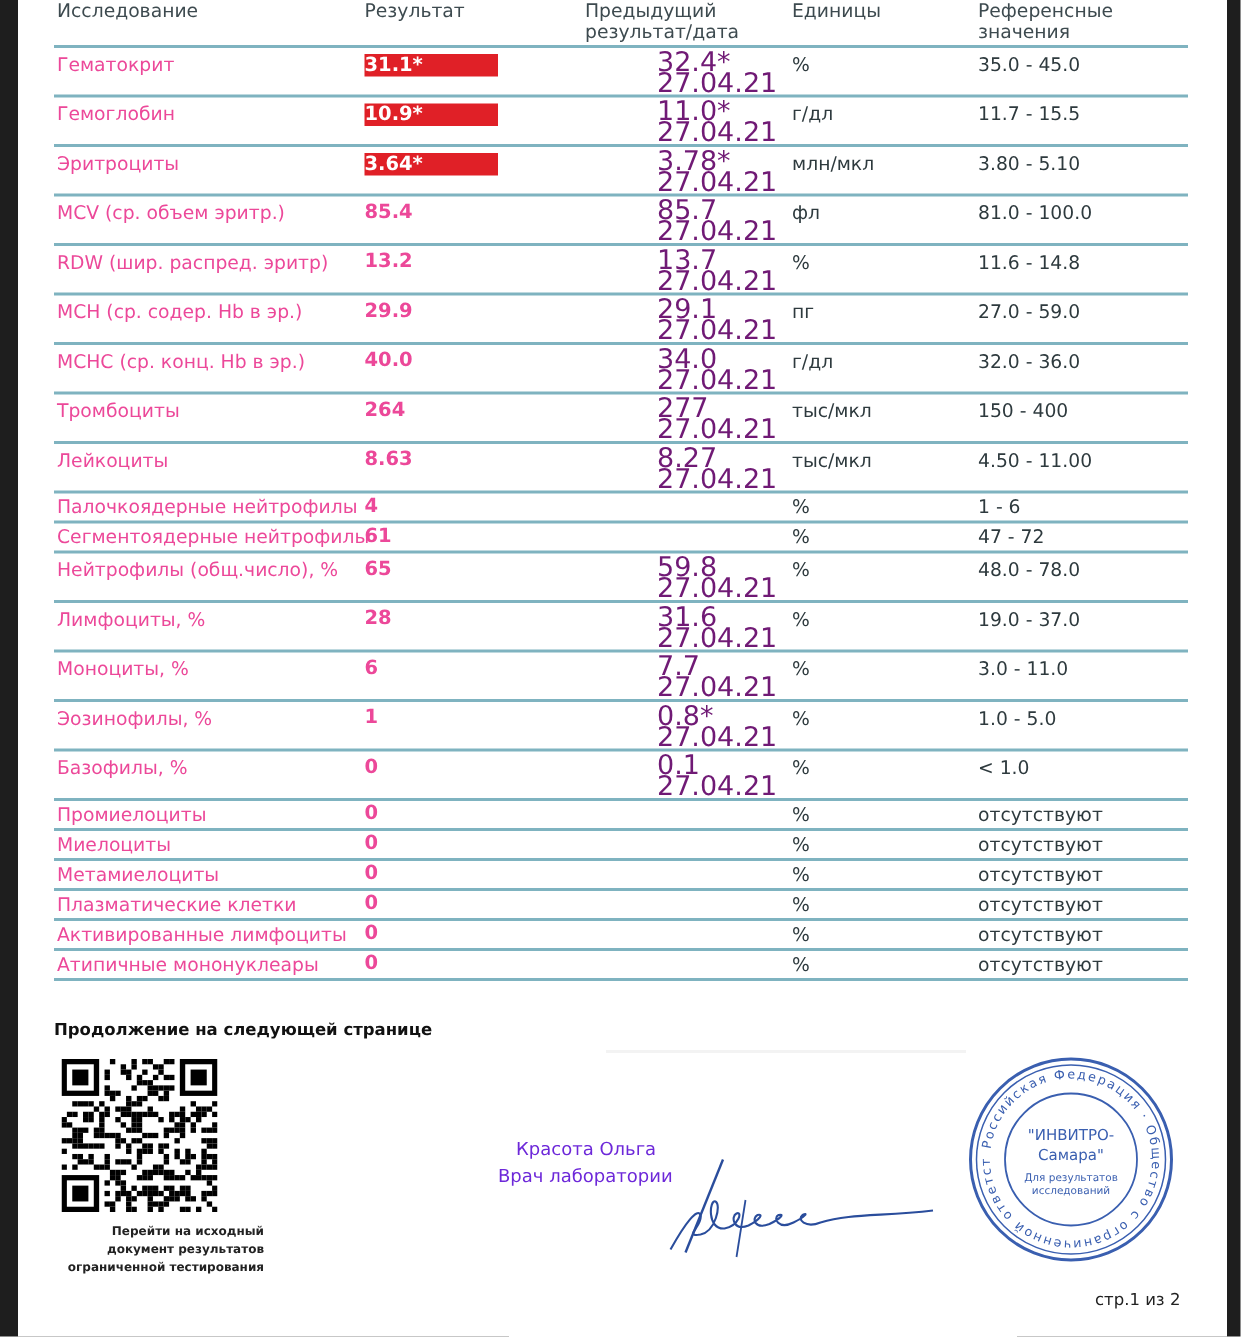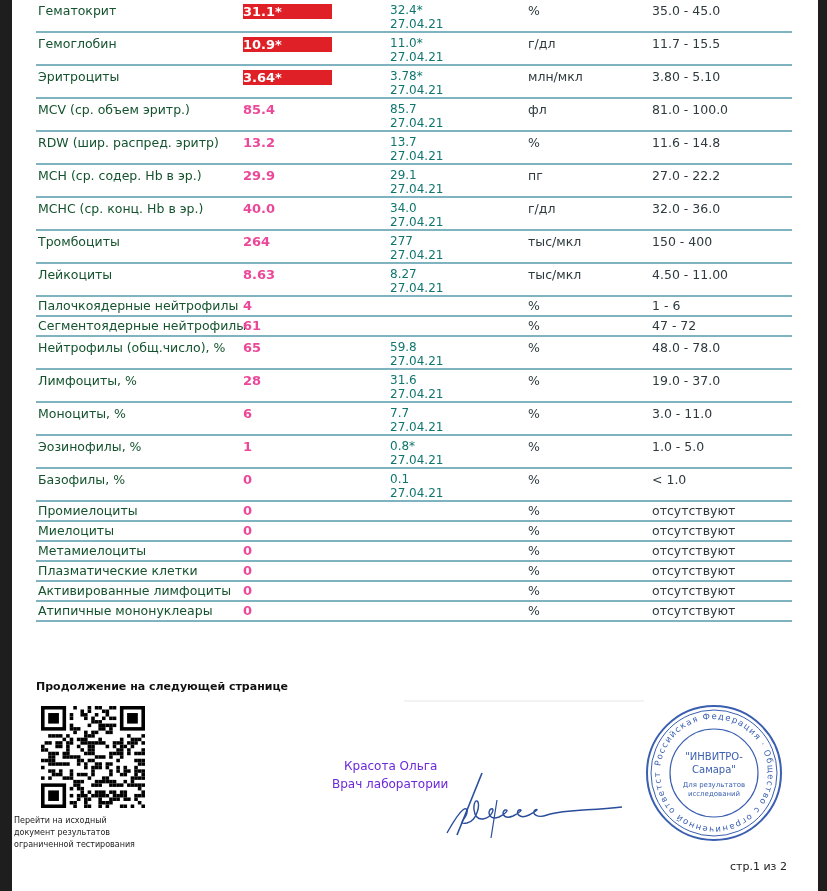--- a/index.html
+++ b/index.html
@@ -7,42 +7,55 @@
          font-family:"DejaVu Sans", sans-serif; }
   .page { position:absolute; left:12px; top:0; width:806px; height:891px; background:#ffffff; }
   .tbl { position:absolute; left:24px; top:0; width:756px; }
   .row { position:relative; border-bottom:2px solid #7fb3c0; }
   .hdr { height:30px; color:#3d4a4f; font-size:12.5px; line-height:14px; }
   .hdr .c { top:0; }
   .c { position:absolute; top:3px; }
   .c1 { left:2px; } .c2 { left:207px; } .c3 { left:354px; } .c4 { left:492px; } .c5 { left:616px; }
   .tall { height:31px; }
   .short { height:18px; }
-  .name { color:#14532d; font-size:12.5px; line-height:16px; white-space:nowrap; }
+  .name { color:#ec4899; font-size:12.5px; line-height:16px; white-space:nowrap; }
   .res { color:#ec4899; font-size:13px; font-weight:bold; line-height:16px; }
   .res.flag { background:#e02027; color:#ffffff; width:89px; height:15px; padding-left:0; top:4px; line-height:15px; }
-  .prev { color:#0f766e; font-size:12px; line-height:14px; }
+  .prev { color:#701a75; font-size:18px; line-height:14px;margin-left:48px; }
   .unit, .ref { color:#2e3a3e; font-size:12.5px; line-height:16px; }
   .short .c { top:1px; }
   .cont { position:absolute; left:24px; top:680px; font-size:11px; font-weight:bold; color:#111; }
   .qr { position:absolute; left:29px; top:706px; width:104px; height:102px; }
-  .qr-cap { position:absolute; left:2px; top:815px; width:134px; text-align:left; font-size:8px; line-height:12px; color:#222; }
+  .qr-cap { position:absolute; left:30px; top:815px; width:134px; text-align:right; font-size:8px; line-height:12px; color:#222;font-weight:bold; }
   .doc-role, .doc-name { position:absolute; left:320px; font-size:12px; color:#6d28d9; }
   .doc-role { top:777px; } .doc-name { top:759px;margin-left:12px; }
   .sig { position:absolute; left:425px; top:765px; width:190px; height:75px; }
   .stamp { position:absolute; left:632px; top:703px; width:140px; height:140px; }
   .pagenum { position:absolute; left:718px; top:860px; font-size:11px; color:#222; }
   .faint { position:absolute; left:392px; top:700px; width:240px; height:2px; background:#f3f3f3; }
 </style>
 </head>
 <body>
 
 <div class="page">
 
   <div class="tbl">
+    <div class="row hdr">
+      <span class="c c1">Исследование</span>
+      <span class="c c2">Результат</span>
+      <span class="c c3">
+        <span>Предыдущий</span><br>
+        <span>результат/дата</span>
+      </span>
+      <span class="c c4">Единицы</span>
+      <span class="c c5">
+        <span>Референсные</span><br>
+        <span>значения</span>
+      </span>
+    </div>
     <div id="rows">
         <div class="row tall">
           <span class="c c1 name">Гематокрит</span>
           <span class="c c2 res flag">31.1*</span>
           <span class="c c3 prev"><span>32.4*</span><br><span>27.04.21</span></span>
           <span class="c c4 unit">%</span>
           <span class="c c5 ref">35.0 - 45.0</span>
         </div>
         <div class="row tall">
           <span class="c c1 name">Гемоглобин</span>
@@ -70,21 +83,21 @@
           <span class="c c2 res">13.2</span>
           <span class="c c3 prev"><span>13.7</span><br><span>27.04.21</span></span>
           <span class="c c4 unit">%</span>
           <span class="c c5 ref">11.6 - 14.8</span>
         </div>
         <div class="row tall">
           <span class="c c1 name">MCH (ср. содер. Hb в эр.)</span>
           <span class="c c2 res">29.9</span>
           <span class="c c3 prev"><span>29.1</span><br><span>27.04.21</span></span>
           <span class="c c4 unit">пг</span>
-          <span class="c c5 ref">27.0 - 22.2</span>
+          <span class="c c5 ref">27.0 - 59.0</span>
         </div>
         <div class="row tall">
           <span class="c c1 name">MCHC (ср. конц. Hb в эр.)</span>
           <span class="c c2 res">40.0</span>
           <span class="c c3 prev"><span>34.0</span><br><span>27.04.21</span></span>
           <span class="c c4 unit">г/дл</span>
           <span class="c c5 ref">32.0 - 36.0</span>
         </div>
         <div class="row tall">
           <span class="c c1 name">Тромбоциты</span>

